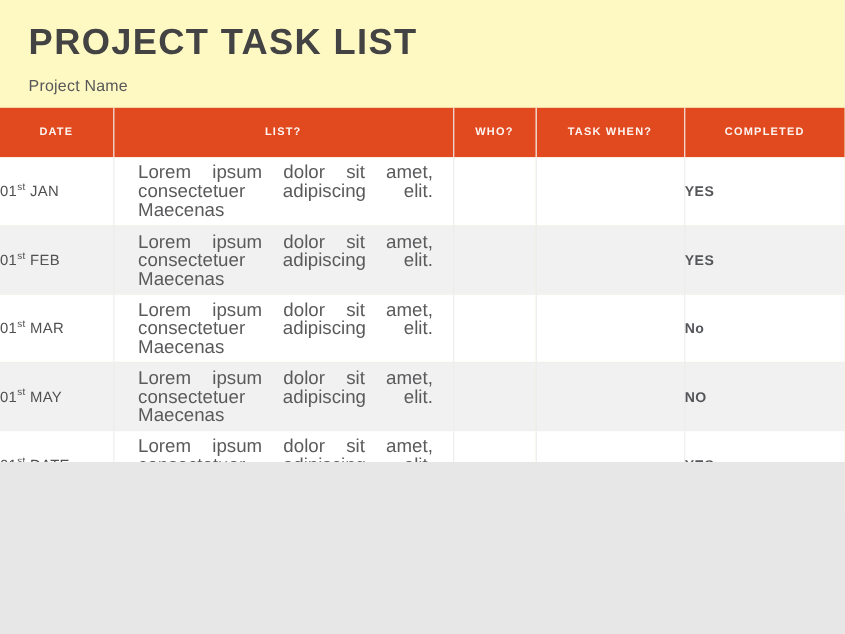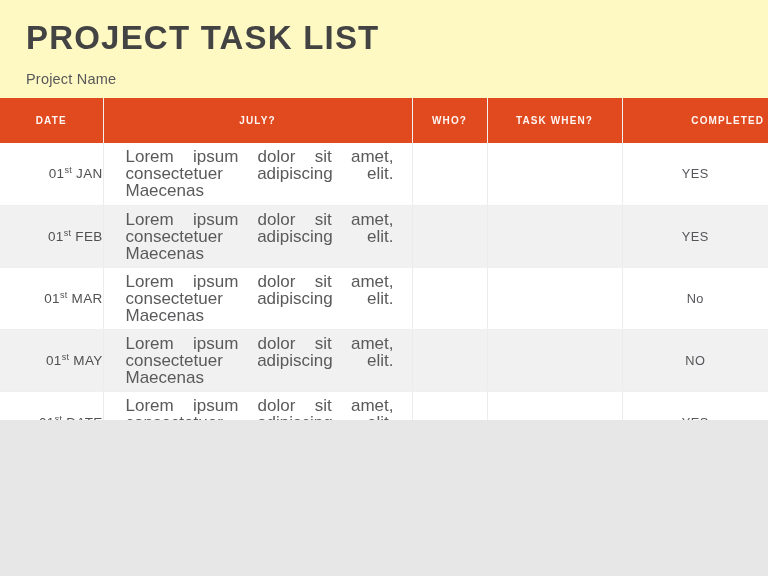--- a/index.html
+++ b/index.html
@@ -70,37 +70,37 @@
     font-size: 10px;
     font-weight: bold;
     letter-spacing: 1.1px;
     text-align: center;
     vertical-align: middle;
     height: 45px;
     padding: 3px 4px;
     border-right: 1px solid #f0f0f0;
     line-height: 17px;
   }
-  thead th:last-child { border-right: none; text-align: right; }
+  thead th:last-child { border-right: none; }
 
   tbody td {
     height: 62px;
     vertical-align: middle;
     border-right: 1px solid #ececec;
     border-bottom: 1px solid #efefef;
     font-size: 13px;
     color: #58585a;
   }
   tbody td:last-child { border-right: none; }
 
   tbody tr:nth-child(odd)  td { background: #ffffff; }
   tbody tr:nth-child(even) td { background: #f1f1f1; }
 
   .cell-date {
-    text-align: right;
+    text-align: left;
     font-size: 13.5px;
     color: #505052;
     letter-spacing: 0.3px;
     white-space: nowrap;
     margin-top: 28px;
   }
   .cell-date sup {
     font-size: 9px;
     vertical-align: super;
     line-height: 0;
@@ -111,25 +111,25 @@
     font-size: 17px;
     line-height: 17px;
     color: #5a5a5c;
     text-align: justify;
     text-align-last: left;
   }
 
   .cell-who, .cell-till { }
 
   .cell-completed {
-    text-align: center;
     font-size: 12.8px;
     color: #55565a;
     letter-spacing: 0.4px;
     white-space: nowrap;
+    font-weight: bold;
   }
 </style>
 </head>
 <body>
 
 <div class="slide">
 
   <div class="title-block">
     <div class="page-title">PROJECT TASK LIST</div>
     <div class="page-subtitle">Project Name</div>
@@ -139,21 +139,21 @@
     <colgroup>
       <col class="c-date">
       <col class="c-what">
       <col class="c-who">
       <col class="c-till">
       <col class="c-completed">
     </colgroup>
     <thead>
       <tr>
         <th>DATE</th>
-        <th>JULY?</th>
+        <th>LIST?</th>
         <th>WHO?</th>
         <th>TASK WHEN?</th>
         <th>COMPLETED</th>
       </tr>
     </thead>
     <tbody id="table-body">
         <tr>
           <td class="cell-date"><span>01</span><sup>st</sup> <span>JAN</span></td>
           <td class="cell-what">Lorem ipsum dolor sit amet, consectetuer adipiscing elit. Maecenas</td>
           <td class="cell-who"></td>

